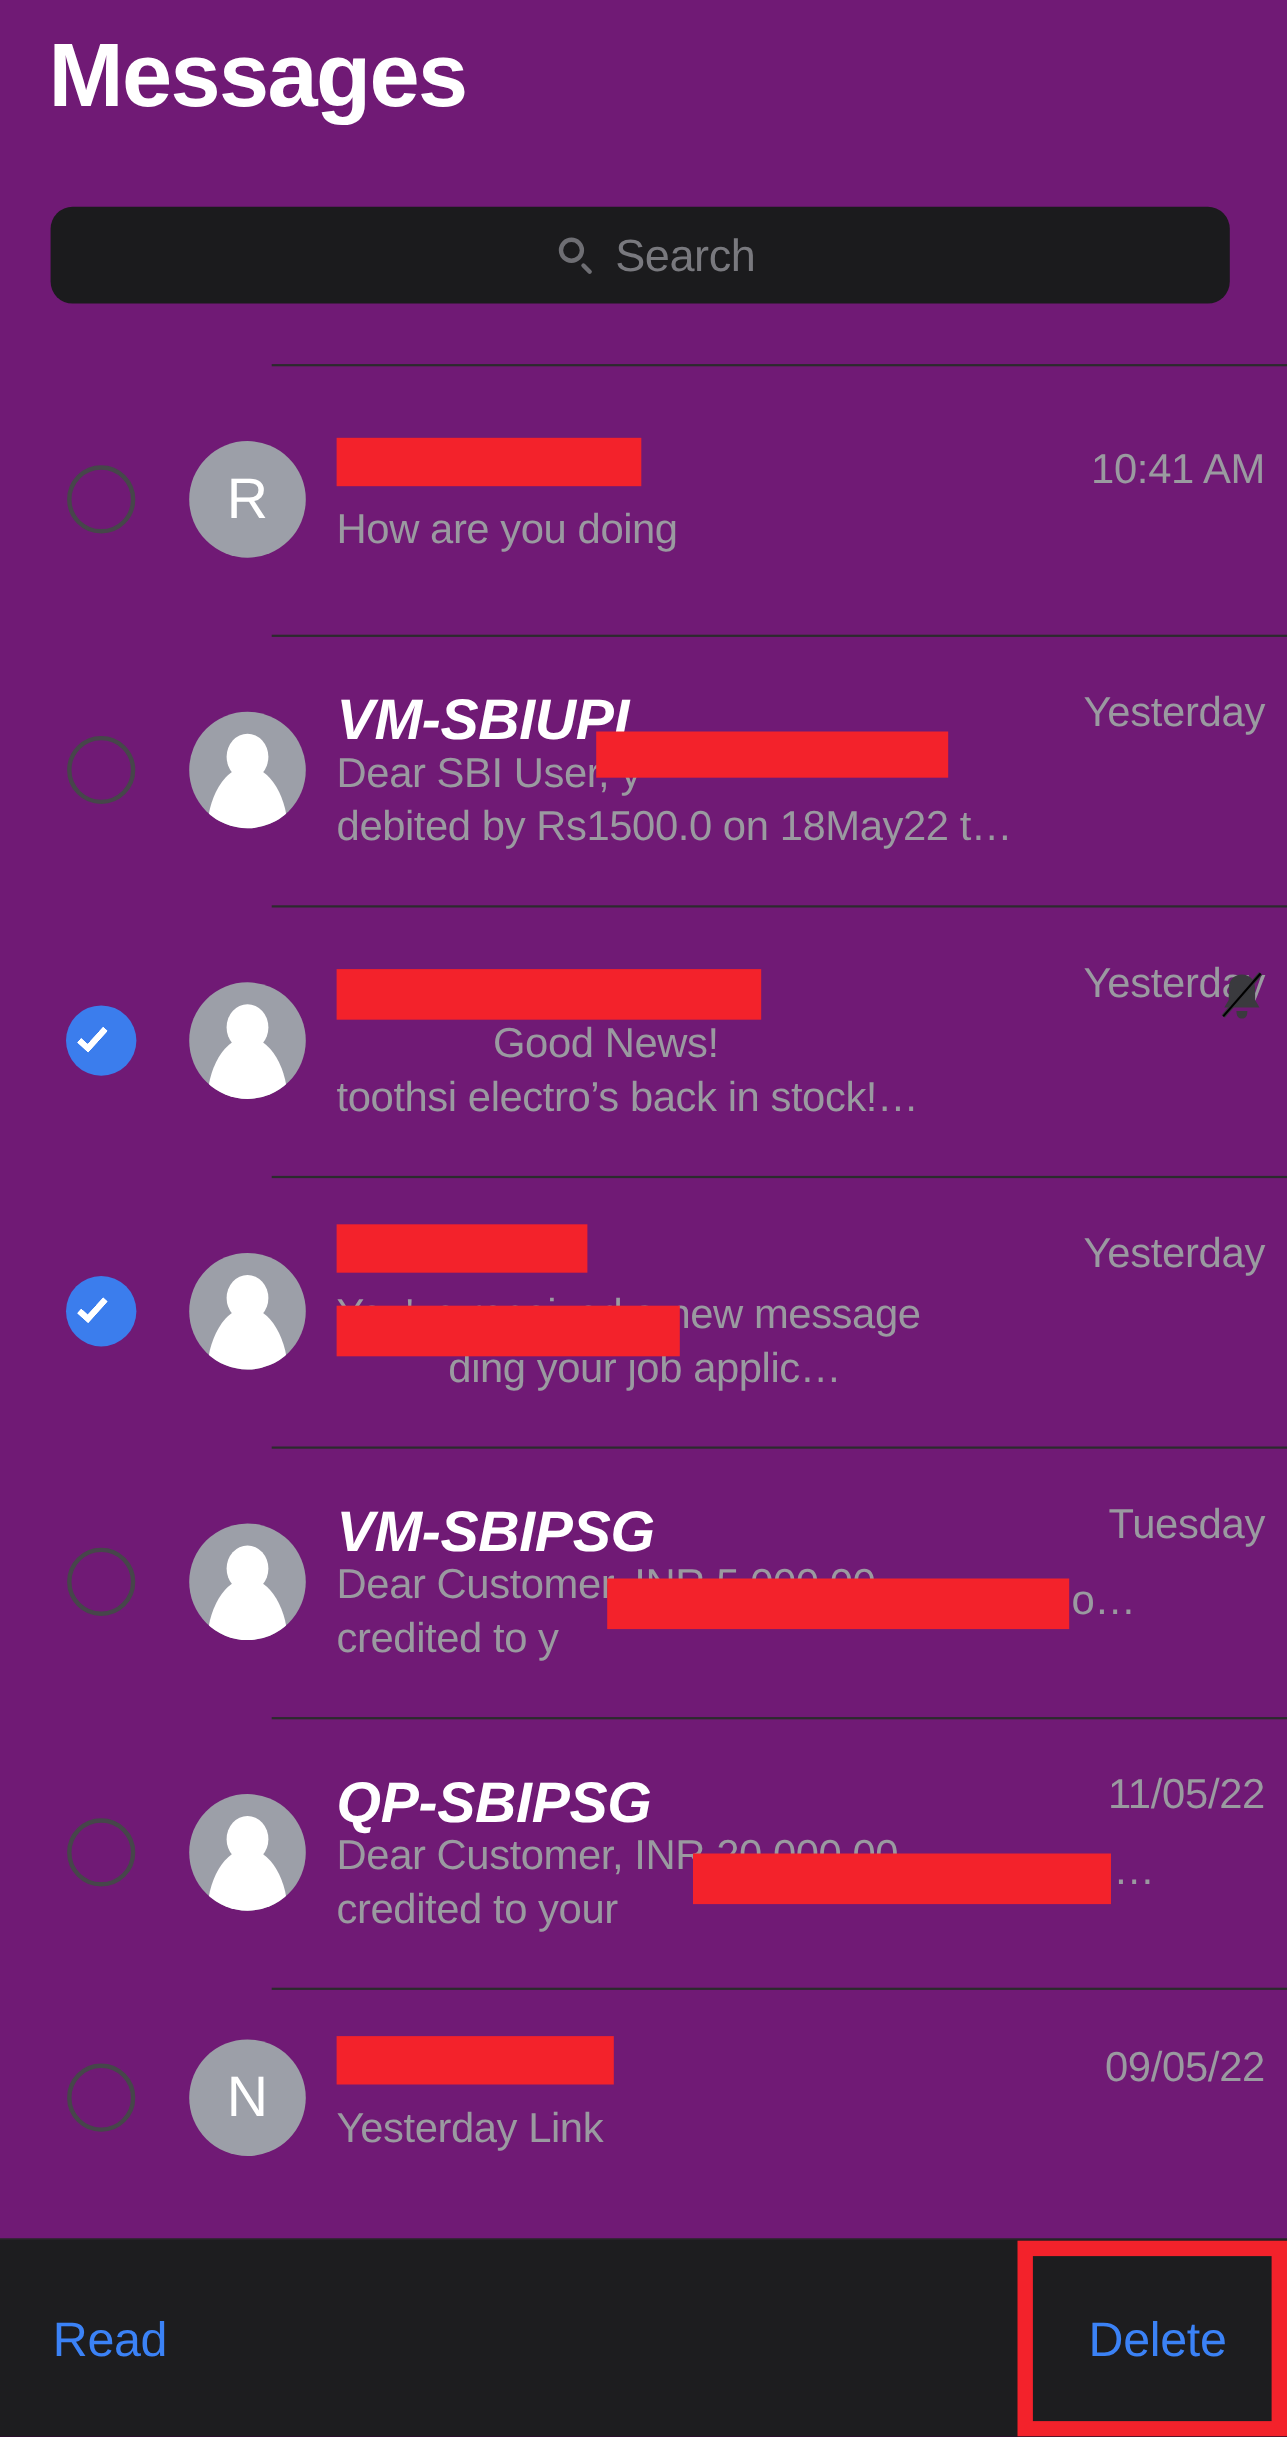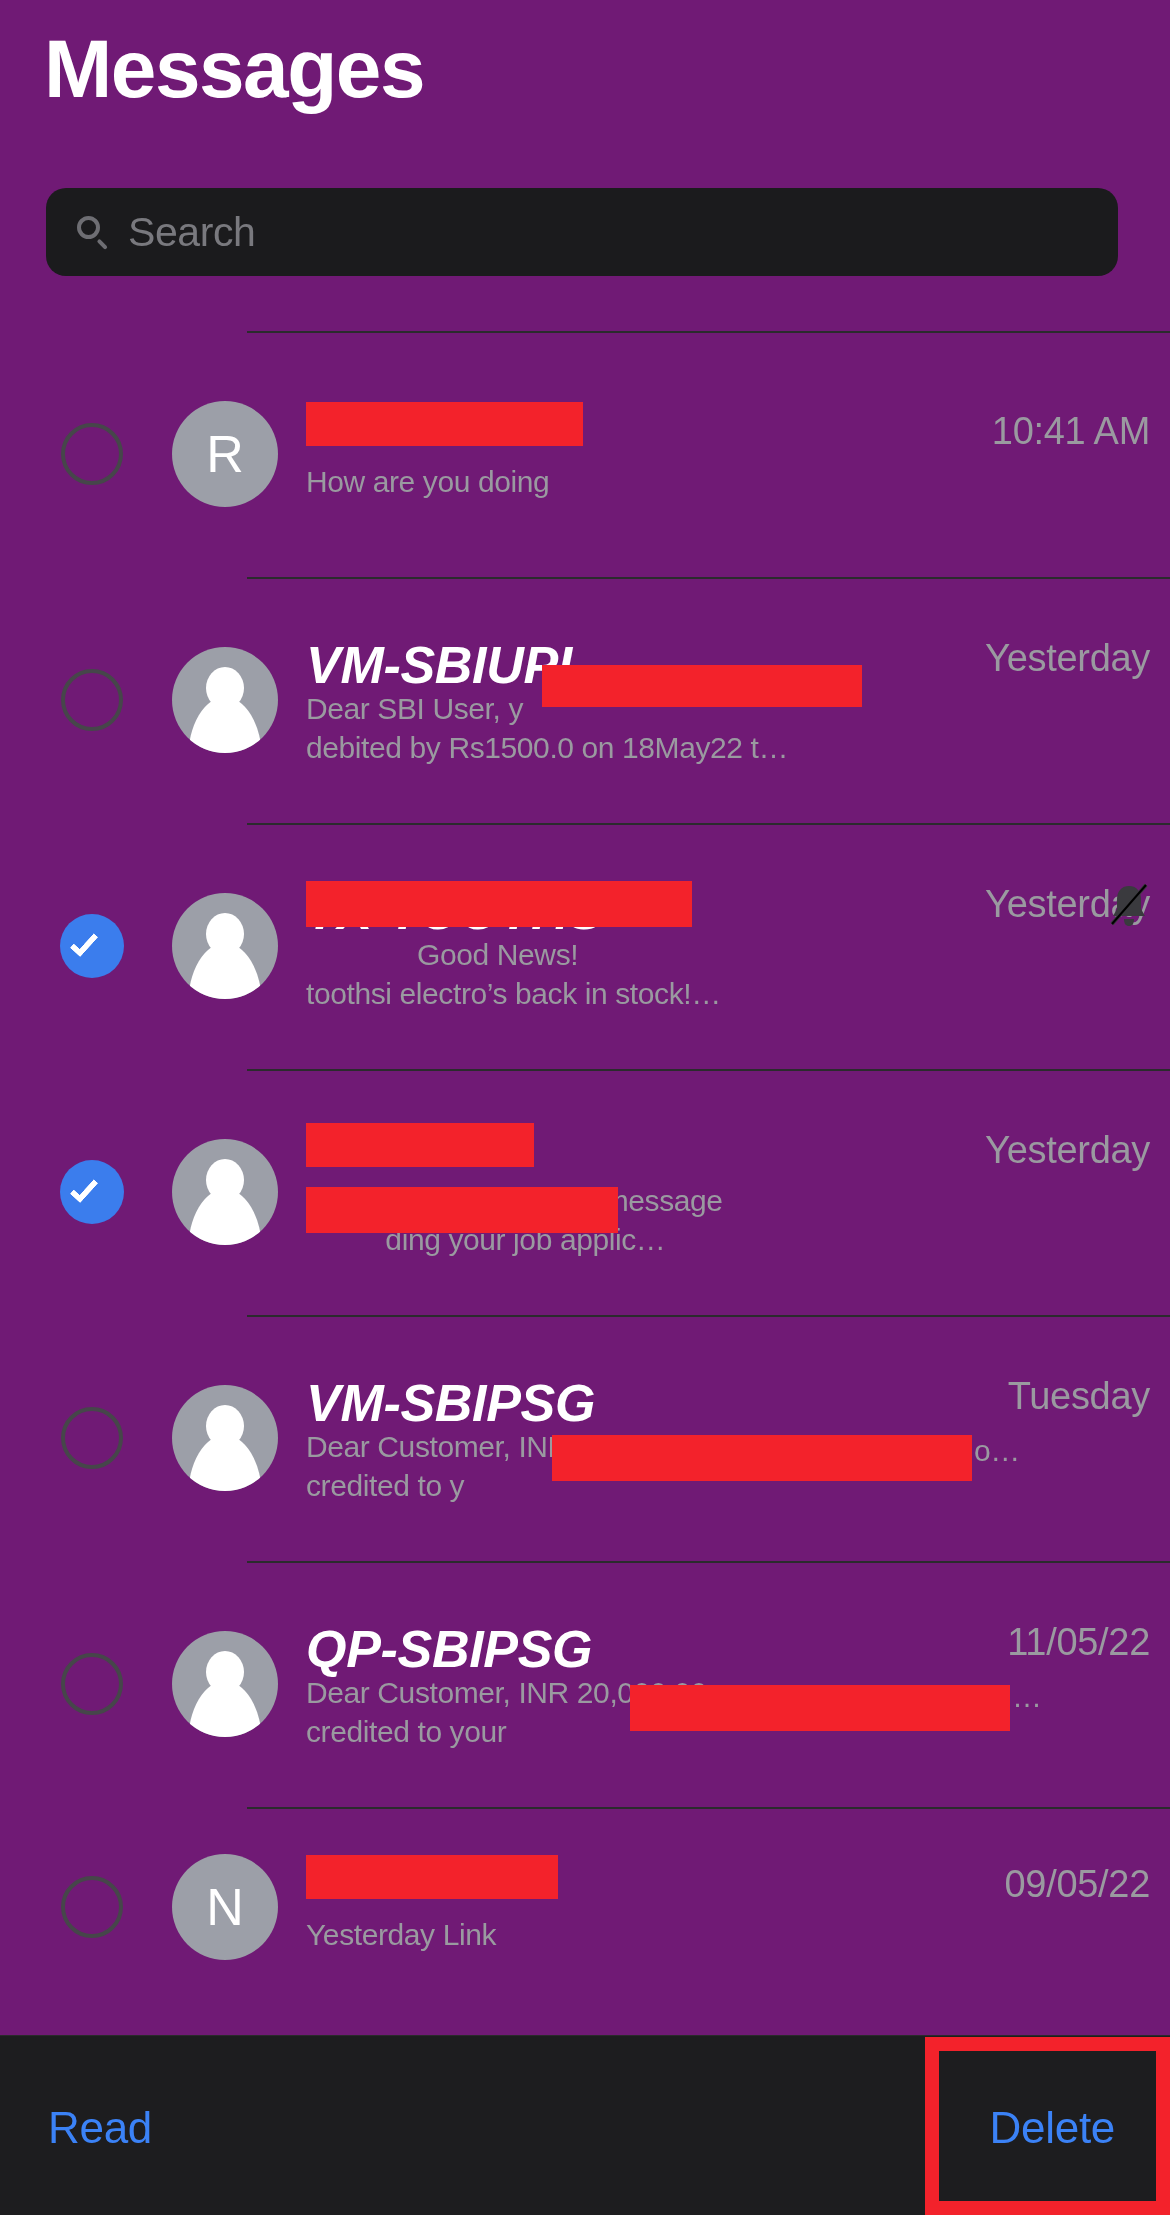--- a/index.html
+++ b/index.html
@@ -40,20 +40,21 @@
     left: 46px;
     top: 188px;
     width: 1072px;
     height: 88px;
     background: #1B1B1D;
     border-radius: 20px;
     display: flex;
     align-items: center;
     box-sizing: border-box;
     padding-left: 30px;
+    justify-content: center;
   }
   .search-icon {
     width: 34px;
     height: 34px;
     position: relative;
     flex: none;
     margin-right: 18px;
   }
   .search-icon .glass {
     position: absolute;
@@ -211,21 +212,21 @@
   .timestamp {
     position: absolute;
     right: 8px;
     top: 2px;
     font-size: 38px;
     color: #9A9AA0;
     white-space: nowrap;
     letter-spacing: -0.3px;
   }
   .preview {
-    font-size: 30px;
+    font-size: 38px;
     color: #9A9AA0;
     line-height: 1.18;
     letter-spacing: -0.4px;
     max-width: 790px;
   }
   .preview-l2 { margin-top: 4px; }
 
   
   .redact {
     position: absolute;

